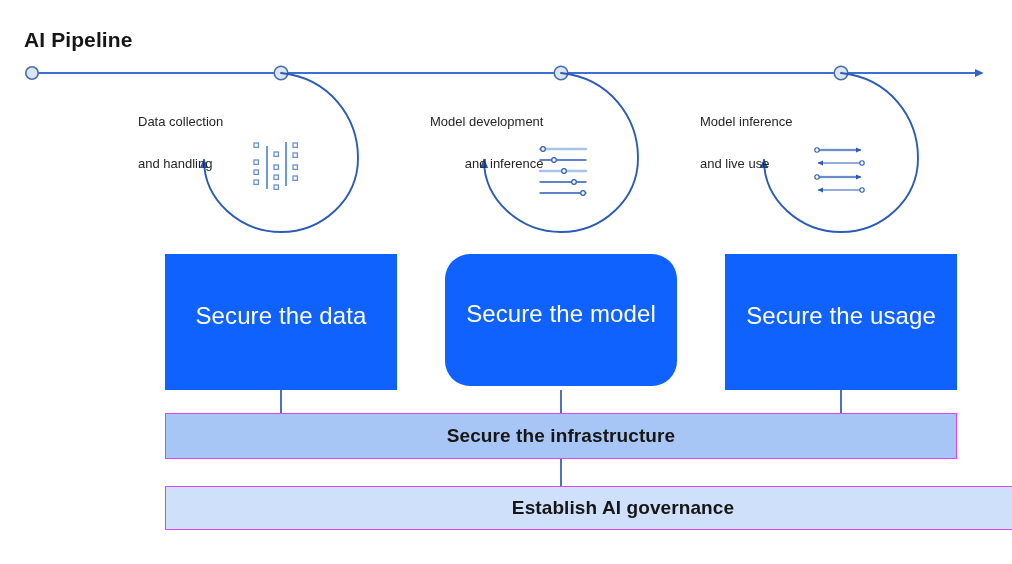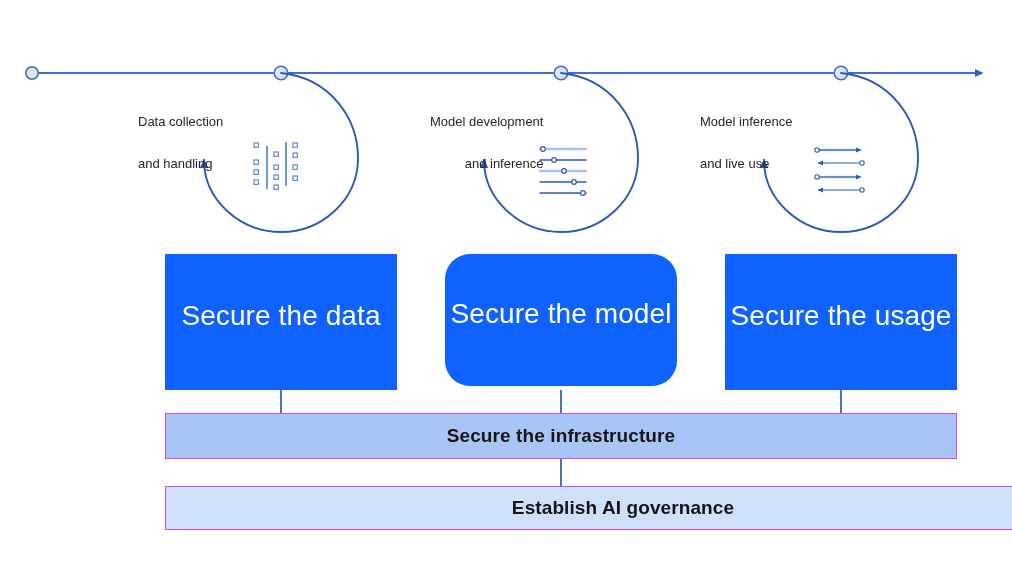--- a/index.html
+++ b/index.html
@@ -52,21 +52,21 @@
   }
 
   
   .pillar-box {
     position: absolute;
     display: flex;
     align-items: center;
     justify-content: center;
     box-sizing: border-box;
     color: #ffffff;
-    font-size: 28px;
+    font-size: 24px;
     font-weight: normal;
     letter-spacing: 0.1px;
   }
   .pillar-label {
     position: relative;
     top: -6px;
     white-space: nowrap;
   }
 
   
@@ -82,20 +82,21 @@
     font-weight: bold;
     letter-spacing: 0.1px;
   }
   .wide-bar span { white-space: nowrap; }
 </style>
 </head>
 <body>
 
 <div id="canvas">
 
+  <div id="page-title">AI Pipeline</div>
 
   <svg id="diagram-svg" viewBox="0 0 1012 564" xmlns="http://www.w3.org/2000/svg">
 
     <defs>
       <marker id="arrow-right" markerWidth="9" markerHeight="9" refX="7" refY="4.5" orient="auto" markerUnits="userSpaceOnUse">
         <path d="M0,0.6 L8.6,4.5 L0,8.4 Z" fill="#2f63c8"></path>
       </marker>
       <marker id="arrow-up-loop" markerWidth="10" markerHeight="10" refX="8" refY="5" orient="auto" markerUnits="userSpaceOnUse">
         <path d="M0,0.8 L9.4,5 L0,9.2 Z" fill="#2a5bb8"></path>
       </marker>

